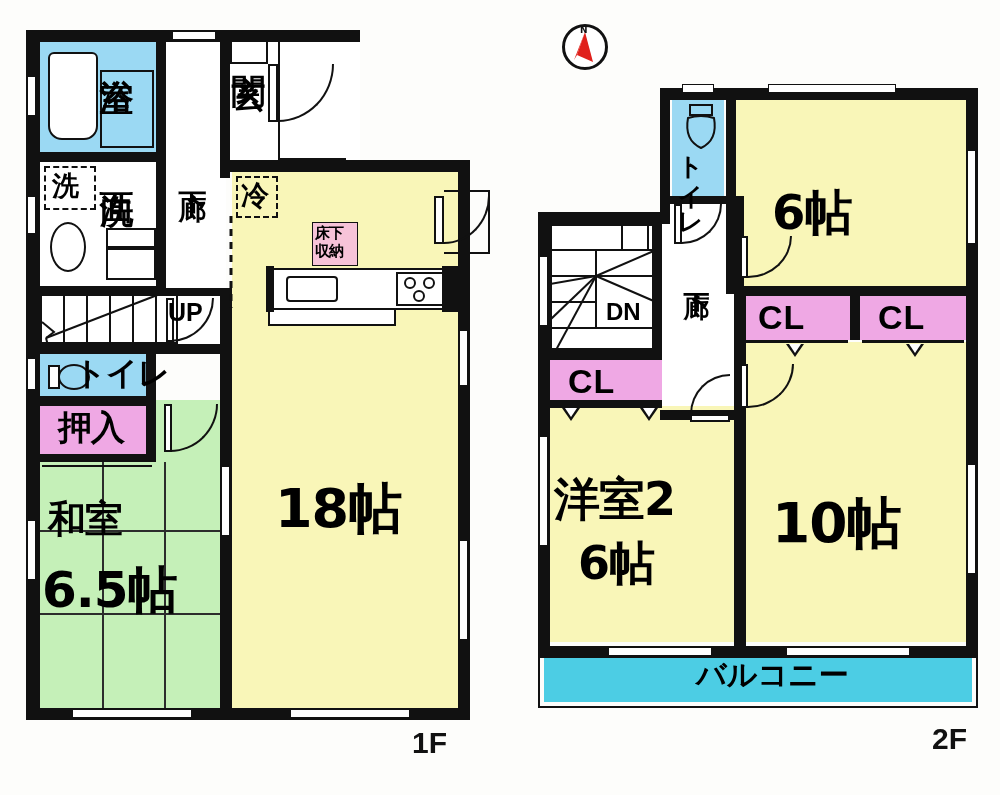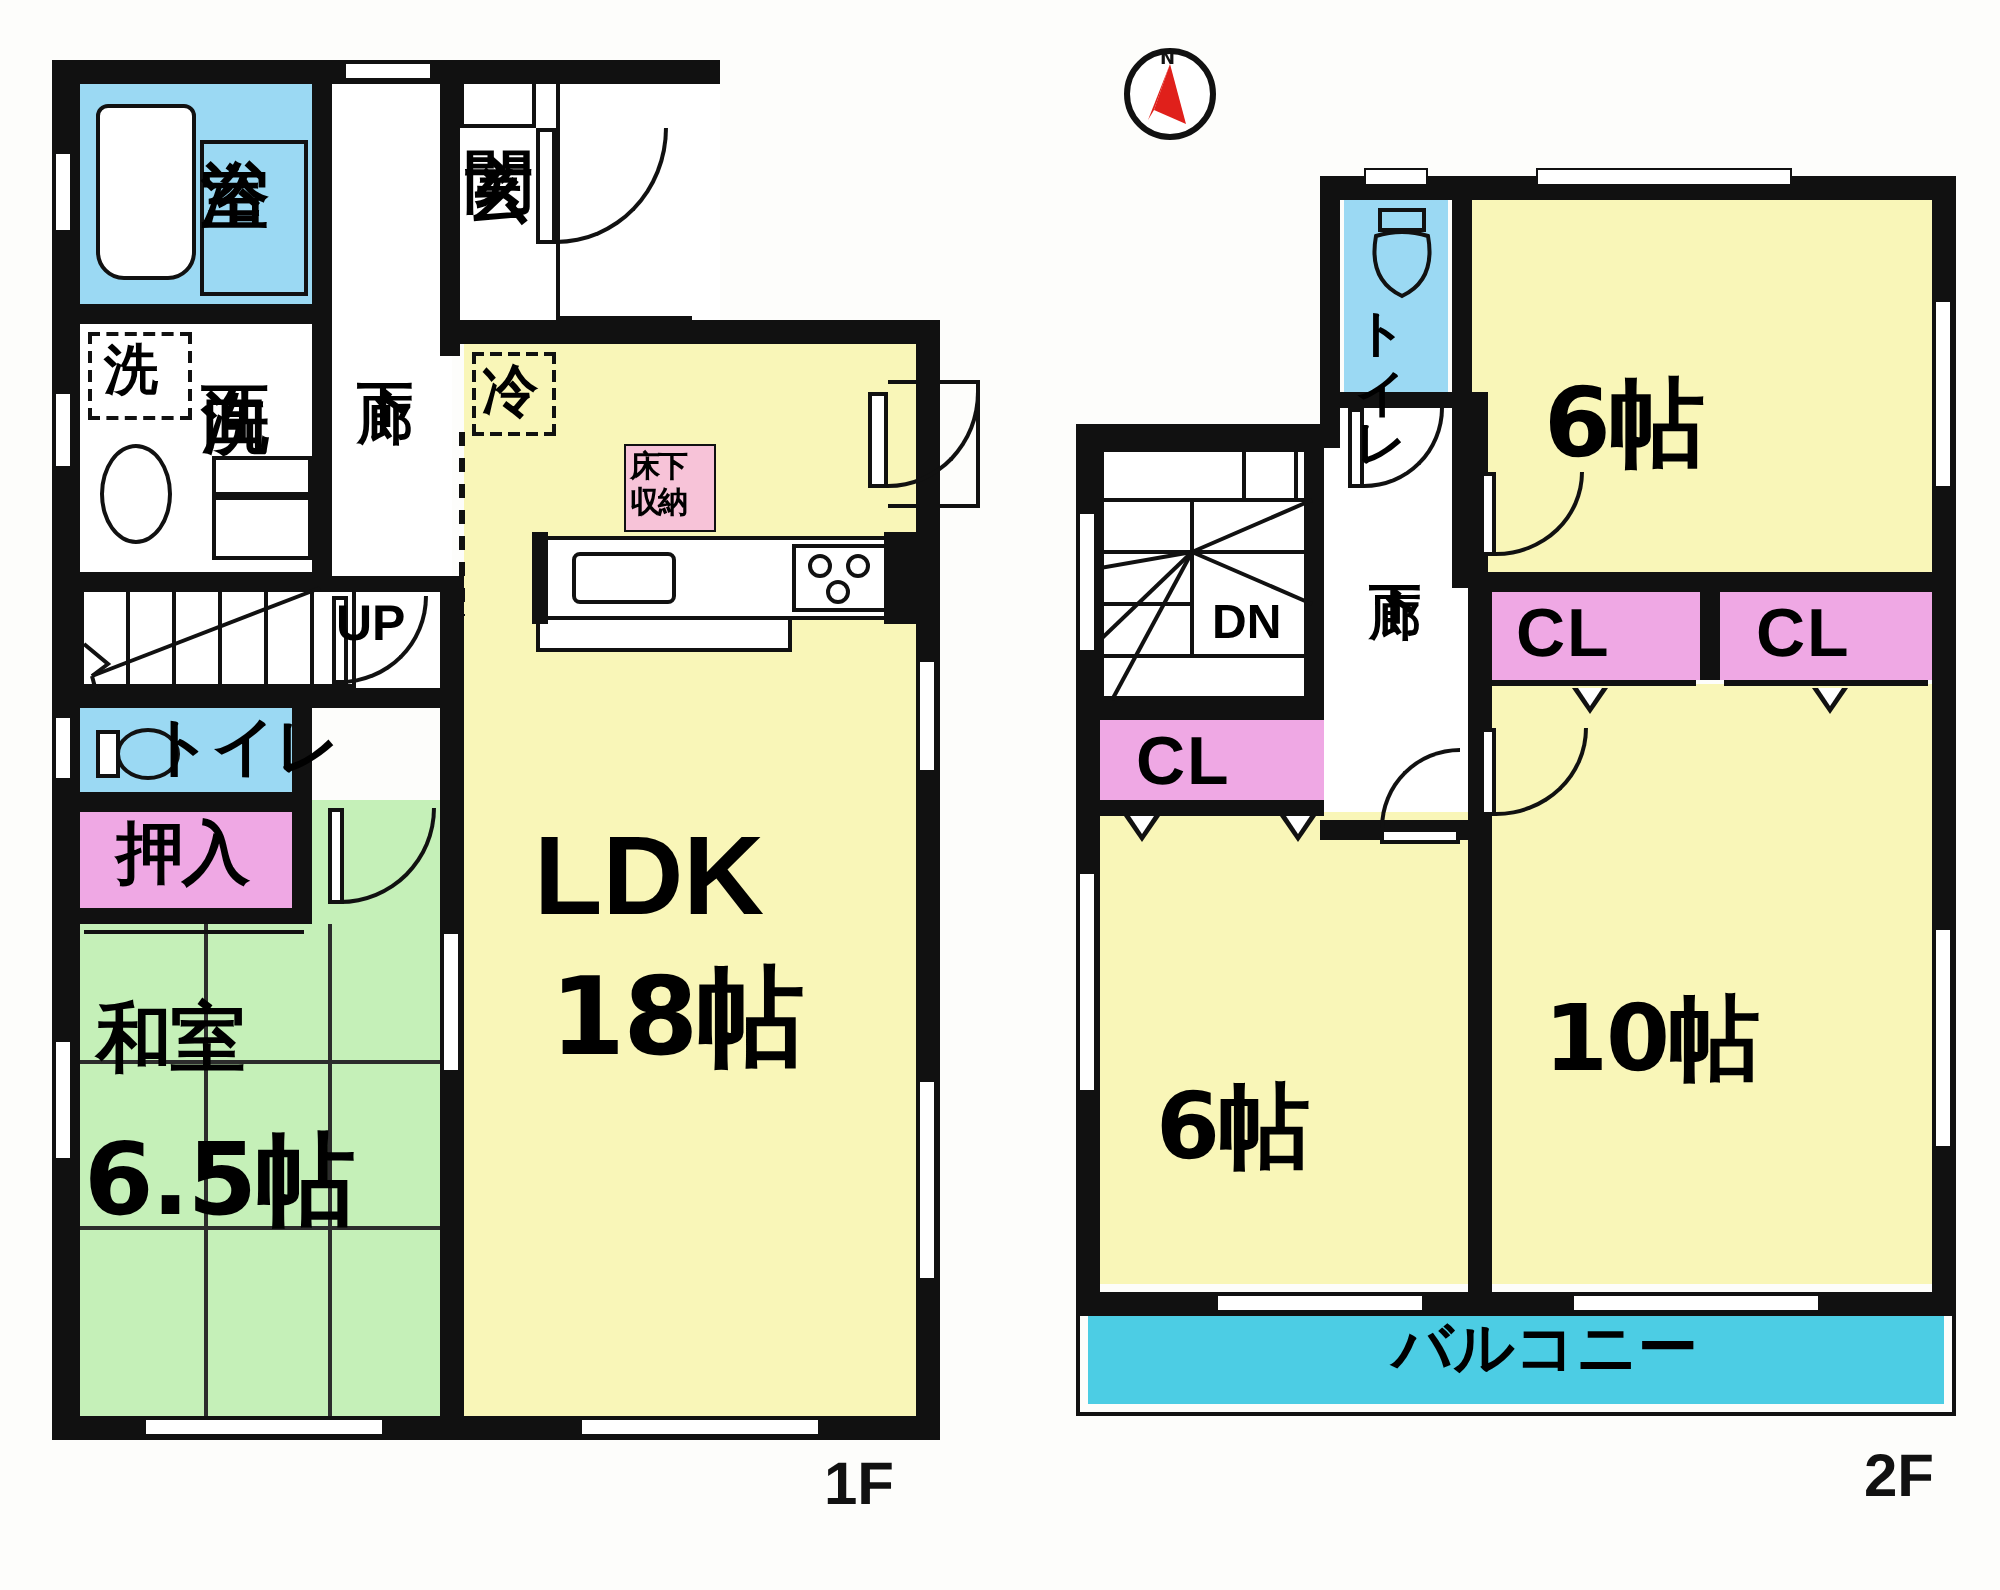--- a/index.html
+++ b/index.html
@@ -223,21 +223,20 @@
     <div class="lbl-v" style="left:100px;top:166px;font-size:34px;">洗面</div>
     <div class="lbl" style="left:52px;top:172px;font-size:27px;">洗</div>
     <div class="lbl-v" style="left:232px;top:48px;font-size:34px;">玄関</div>
     <div class="lbl-v" style="left:178px;top:170px;font-size:28px;">廊下</div>
     <div class="lbl" style="left:241px;top:182px;font-size:28px;">冷</div>
     <div class="lbl" style="left:168px;top:300px;font-size:25px;font-family:'Liberation Sans',sans-serif;letter-spacing:0;">UP</div>
     <div class="lbl" style="left:74px;top:357px;font-size:32px;">トイレ</div>
     <div class="lbl" style="left:58px;top:410px;font-size:34px;">押入</div>
     <div class="lbl" style="left:48px;top:500px;font-size:38px;">和室</div>
     <div class="lbl" style="left:42px;top:565px;font-size:50px;">6.5帖</div>
-    <div class="lbl" style="left:267px;top:410px;font-size:56px;font-family:'Liberation Sans',sans-serif;letter-spacing:0;">LDK</div>
     <div class="lbl" style="left:275px;top:482px;font-size:54px;">18帖</div>
 
     <div class="floor-cap" style="left:412px;top:726px;">1F</div>
   </div>
 
   <div style="position:absolute;left:500px;top:0;width:500px;height:795px;">
 
     <div class="room fill-yellow" style="left:236px;top:98px;width:230px;height:194px;"></div>
 
     <div class="room fill-blue" style="left:172px;top:98px;width:52px;height:102px;"></div>
@@ -348,20 +347,21 @@
 
     <div class="thin" style="left:38px;top:646px;width:440px;height:62px;border-top:none;"></div>
 
     <div class="lbl-v" style="left:178px;top:138px;font-size:25px;">トイレ</div>
     <div class="lbl" style="left:272px;top:188px;font-size:48px;">6帖</div>
     <div class="lbl-v" style="left:184px;top:272px;font-size:26px;">廊下</div>
     <div class="lbl" style="left:106px;top:300px;font-size:24px;font-family:'Liberation Sans',sans-serif;letter-spacing:0;">DN</div>
     <div class="lbl" style="left:68px;top:364px;font-size:34px;font-family:'Liberation Sans',sans-serif;letter-spacing:1px;">CL</div>
     <div class="lbl" style="left:258px;top:300px;font-size:34px;font-family:'Liberation Sans',sans-serif;letter-spacing:1px;">CL</div>
     <div class="lbl" style="left:378px;top:300px;font-size:34px;font-family:'Liberation Sans',sans-serif;letter-spacing:1px;">CL</div>
+    <div class="lbl" style="left:54px;top:476px;font-size:46px;">洋室2</div>
     <div class="lbl" style="left:78px;top:540px;font-size:46px;">6帖</div>
-    <div class="lbl" style="left:272px;top:496px;font-size:46px;">10帖</div>
+    <div class="lbl" style="left:272px;top:496px;font-size:55px;">10帖</div>
     <div class="lbl" style="left:148px;top:660px;font-size:30px;letter-spacing:0px;margin-left:48px;">バルコニー</div>
 
     <div class="floor-cap" style="left:432px;top:722px;">2F</div>
   </div>
 
 </div>
 
 </body></html>

